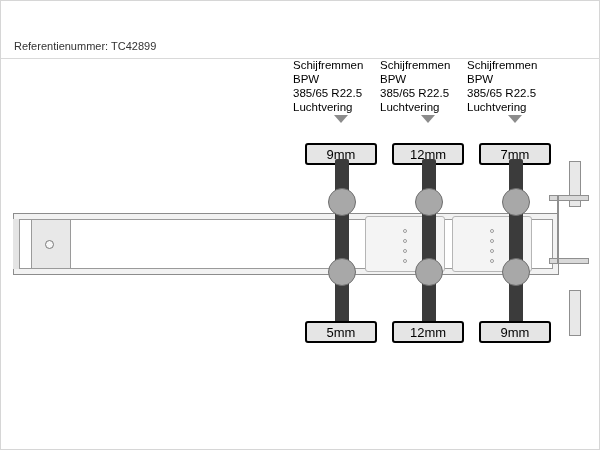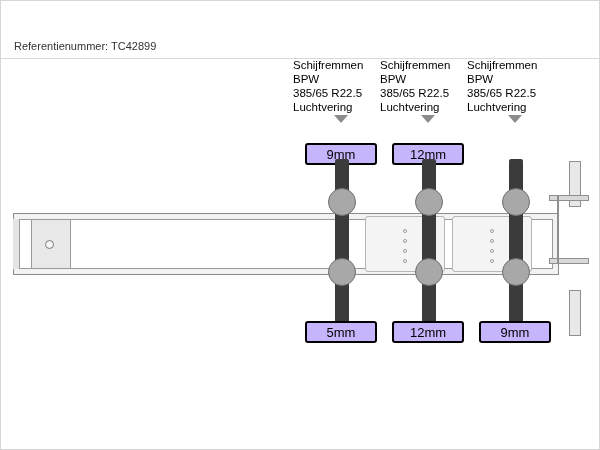--- a/index.html
+++ b/index.html
@@ -196,21 +196,21 @@
   .tyre.top    { top: 45px; }
   .tyre.bottom { top: 115px; }
   
   .meas {
     position: absolute;
     width: 72px;
     height: 22px;
     line-height: 20px;
     text-align: center;
     font-size: 13px;
-    background: #c4b5fd;
+    background: #e5e5e5;
     border: 2px solid #000000;
     border-radius: 3px;
     box-sizing: border-box;
     color: #000000;
   }
   .meas.top    { left: 12px; top: 0px; }
   .meas.bottom { left: 12px; top: 178px; }
   
   .axle-spec {
     position: absolute;
@@ -310,20 +310,21 @@
 
     <div class="axle-group a2">
       <div class="meas top">12mm</div>
       <div class="axle-shaft"></div>
       <div class="tyre top"></div>
       <div class="tyre bottom"></div>
       <div class="meas bottom">12mm</div>
     </div>
 
     <div class="axle-group a3">
+      <div class="meas top">7mm</div>
       <div class="axle-shaft"></div>
       <div class="tyre top"></div>
       <div class="tyre bottom"></div>
       <div class="meas bottom">9mm</div>
     </div>
 
   </div>
 </div>
 
 </body></html>

